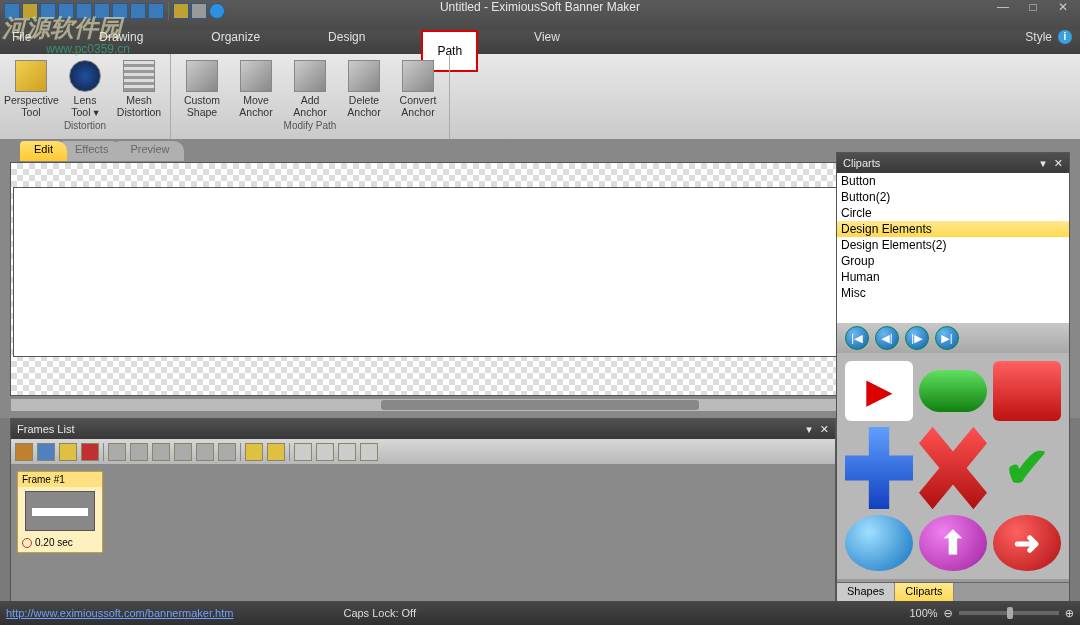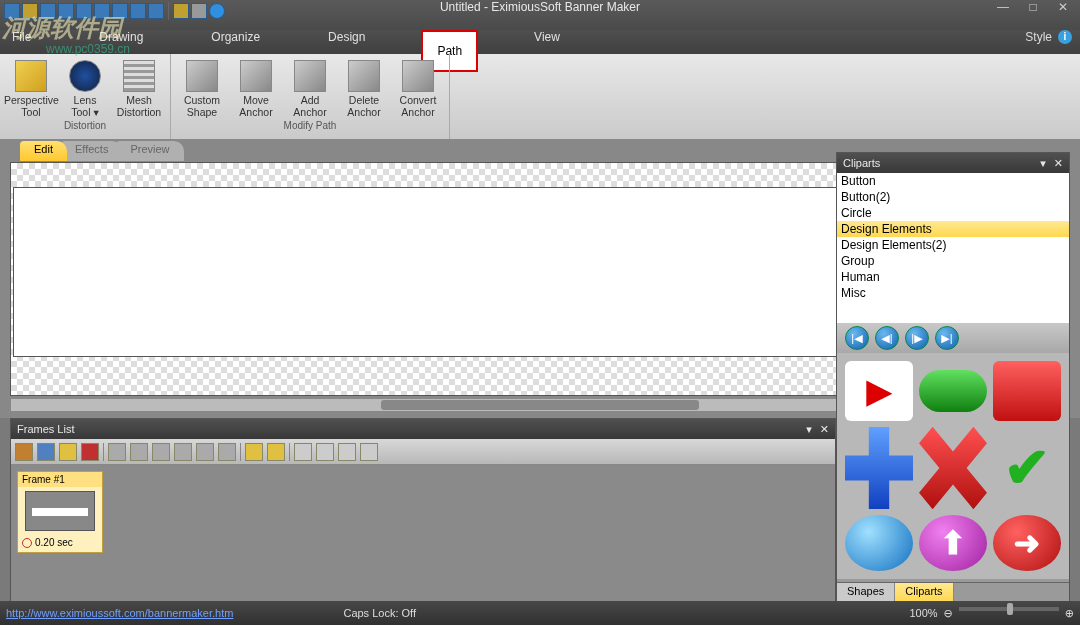--- a/index.html
+++ b/index.html
@@ -76,21 +76,21 @@
 .pv.blue-ball { background: radial-gradient(circle at 35% 30%,#a0e0ff,#1070c0); border-radius: 50%; }
 .pv.mag-up { background: radial-gradient(circle at 35% 30%,#f080f0,#a020a0); border-radius: 50%; }
 .pv.red-arrow { background: radial-gradient(circle at 35% 30%,#ff6060,#b01010); border-radius: 50%; }
 .bottom-tabs { position: absolute; bottom: 0; left: 0; right: 0; height: 20px; display: flex; background: #9a9a9a; border-top: 1px solid #666; }
 .bt-tab { padding: 2px 10px; font-size: 11px; background: #cacaca; border-right: 1px solid #888; }
 .bt-tab.active { background: linear-gradient(#ffe890,#ffd850); }
 
 .statusbar { position: absolute; bottom: 0; left: 0; right: 0; height: 24px; background: linear-gradient(#484848,#303030); color: #ddd; font-size: 11px; display: flex; align-items: center; padding: 0 6px; }
 .sb-link { color: #70a0ff; text-decoration: underline; }
 .sb-caps { margin-left: 110px; }
-.sb-zoom { margin-left: auto; display: flex; align-items: flex-start; gap: 6px; }
+.sb-zoom { margin-left: auto; display: flex; align-items: center; gap: 6px; }
 .sb-slider { width: 100px; height: 4px; background: #666; position: relative; }
 .sb-slider::after { content: ""; position: absolute; left: 48%; top: -4px; width: 6px; height: 12px; background: #aaa; border-radius: 2px; }
 
 .watermark { position: absolute; top: 12px; left: 2px; font-size: 24px; font-weight: bold; color: #fef9c3; opacity: .55; font-style: italic; pointer-events: none; z-index: 99; }
 .watermark2 { position: absolute; top: 42px; left: 46px; font-size: 12px; color: #3c9; opacity: .55; z-index: 99; }
 </style>
 </head>
 <body>
 
 <div class="watermark">河源软件园</div>

